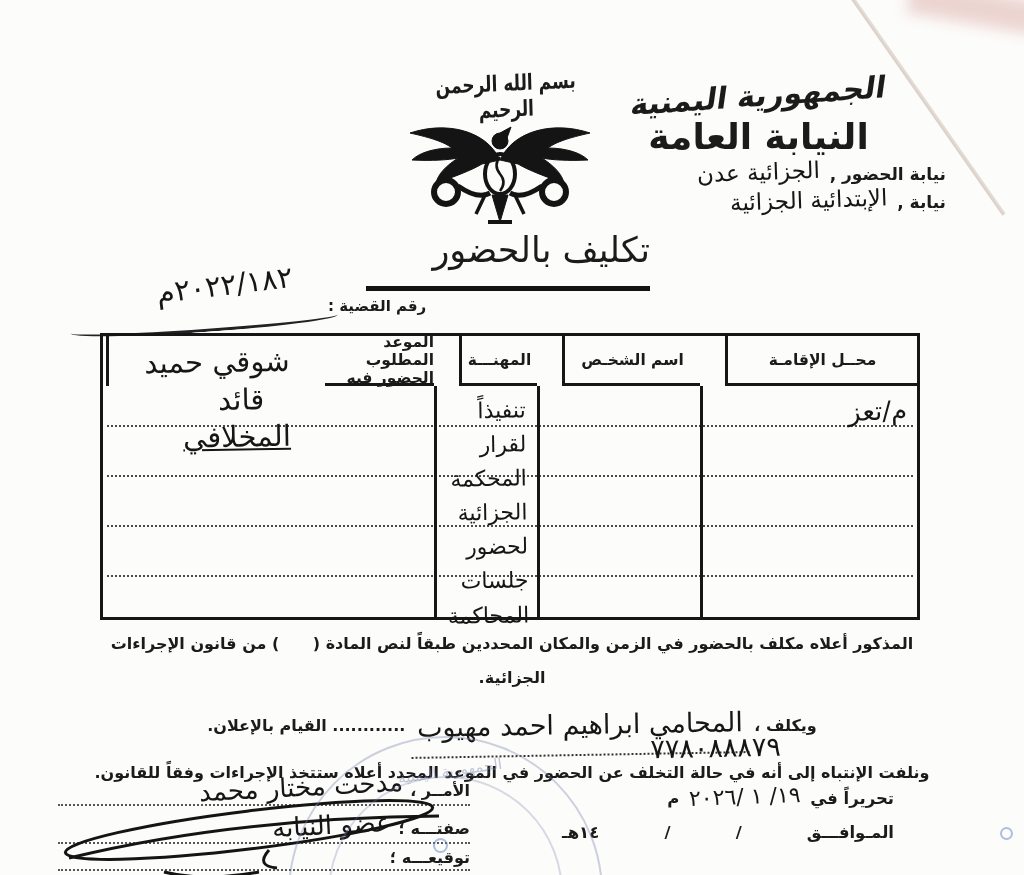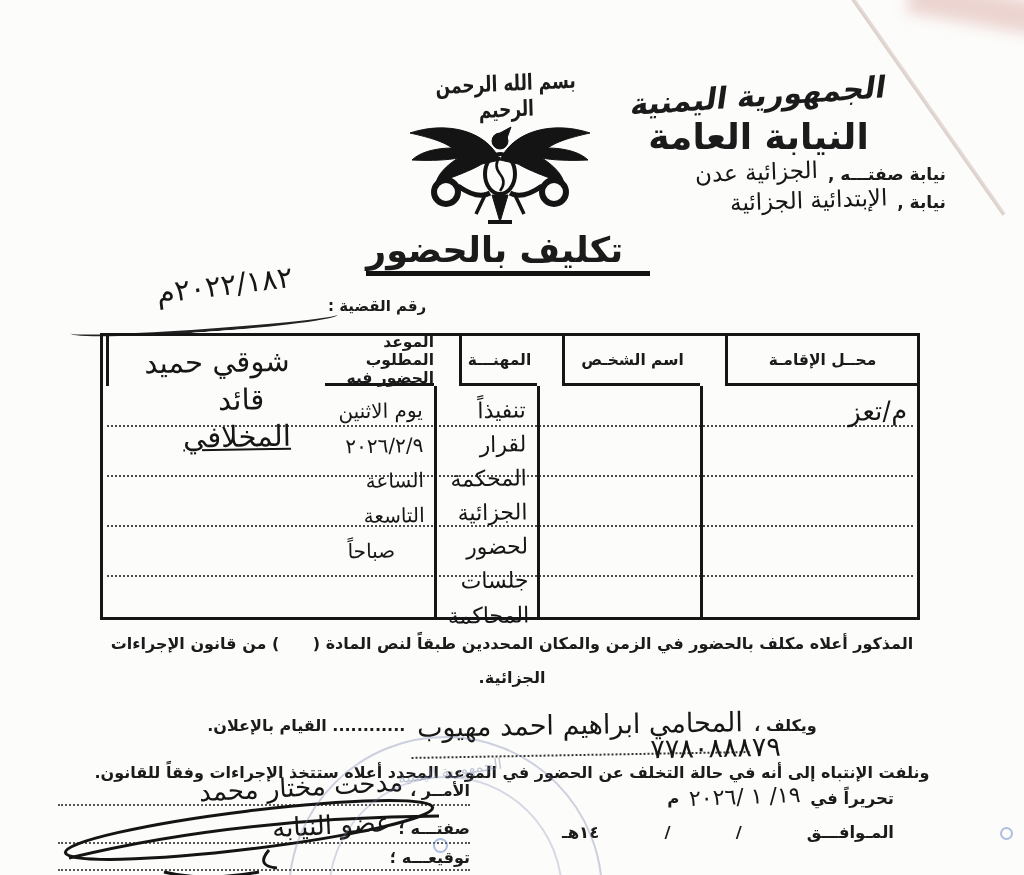--- a/index.html
+++ b/index.html
@@ -19,23 +19,23 @@
   .gov-header { position:absolute; top:78px; right:78px; width:375px; text-align:center; }
   .country { font-size:30px; font-weight:bold; transform:rotate(-4deg) skewX(-12deg); letter-spacing:-1px; }
   .org { font-size:36px; font-weight:bold; margin-top:3px; letter-spacing:1px; }
   .sub-line { font-size:17px; font-weight:bold; text-align:right; margin-top:2px; white-space:nowrap; }
   .hw { display:inline-block; font-weight:normal; color:#161616; }
   .sub-line .hw { font-size:23px; transform:rotate(-2deg); margin-right:4px; }
   
   .basmala { position:absolute; top:76px; left:428px; width:156px; text-align:center;
     font-weight:bold; font-size:17px; letter-spacing:-1px; transform:scaleY(1.3) rotate(-2deg); }
   .emblem { position:absolute; top:116px; left:400px; width:200px; height:112px; }
-  .doc-title { position:absolute; top:230px; left:366px; width:284px; text-align:left;
-    font-size:35px; font-weight:bold; letter-spacing:-1px;
-    border-bottom:5px solid #131313; padding-bottom:1px; }
+  .doc-title { position:absolute; top:230px; left:366px; width:284px; text-align:right;
+    font-size:35px; font-weight:normal; letter-spacing:-1px;
+    border-bottom:5px solid #131313; padding-bottom:16px; }
   
   .case-label { position:absolute; top:297px; left:328px; font-weight:bold; font-size:15px; }
   .case-value { position:absolute; top:268px; left:112px; width:225px; text-align:center;
     font-size:29px; transform:rotate(-7deg); }
   .case-underline { position:absolute; top:316px; left:70px; width:268px; height:16px;
     border-bottom:3px solid #222; border-radius:50%; transform:rotate(-4deg); }
   
   .summons-table { position:absolute; top:333px; left:100px; width:820px; height:287px;
     border:3px solid #161616; display:grid;
     grid-template-columns:217px 163px 103px 134px 194px;
@@ -88,21 +88,21 @@
 
 <div id="doc">
 
   <div class="smudge"></div>
   <div class="crease"></div>
 
   <div class="gov-header">
     <div class="country">الجمهورية اليمنية</div>
     <div class="org">النيابة العامة</div>
     <div class="sub-line">
-      <span>نيابة صفتـــه ,</span>
+      <span>نيابة الحضور ,</span>
       <span class="hw">الجزائية عدن</span>
     </div>
     <div class="sub-line">
       <span>نيابة ,</span>
       <span class="hw">الإبتدائية الجزائية</span>
     </div>
   </div>
 
   <div class="basmala">بسم الله الرحمن الرحيم</div>
   <svg class="emblem" viewBox="0 0 200 112">
@@ -149,28 +149,20 @@
     </div>
     <div class="td">
       <div class="cell-purpose hw">
         <div>تنفيذاً لقرار</div>
         <div>المحكمة</div>
         <div>الجزائية</div>
         <div>لحضور جلسات</div>
         <div>المحاكمة</div>
       </div>
     </div>
-    <div class="td last">
-      <div class="cell-date hw">
-        <div>يوم الاثنين</div>
-        <div>٩‏/‏٢‏/‏٢٠٢٦</div>
-        <div>الساعة التاسعة</div>
-        <div class="l4">صباحاً</div>
-      </div>
-    </div>
 
     <div class="dot-overlay">
       <div class="dotline" style="top:36px;"></div>
       <div class="dotline" style="top:86px;"></div>
       <div class="dotline" style="top:136px;"></div>
       <div class="dotline" style="top:186px;"></div>
     </div>
   </div>
 
   <div class="notes">

